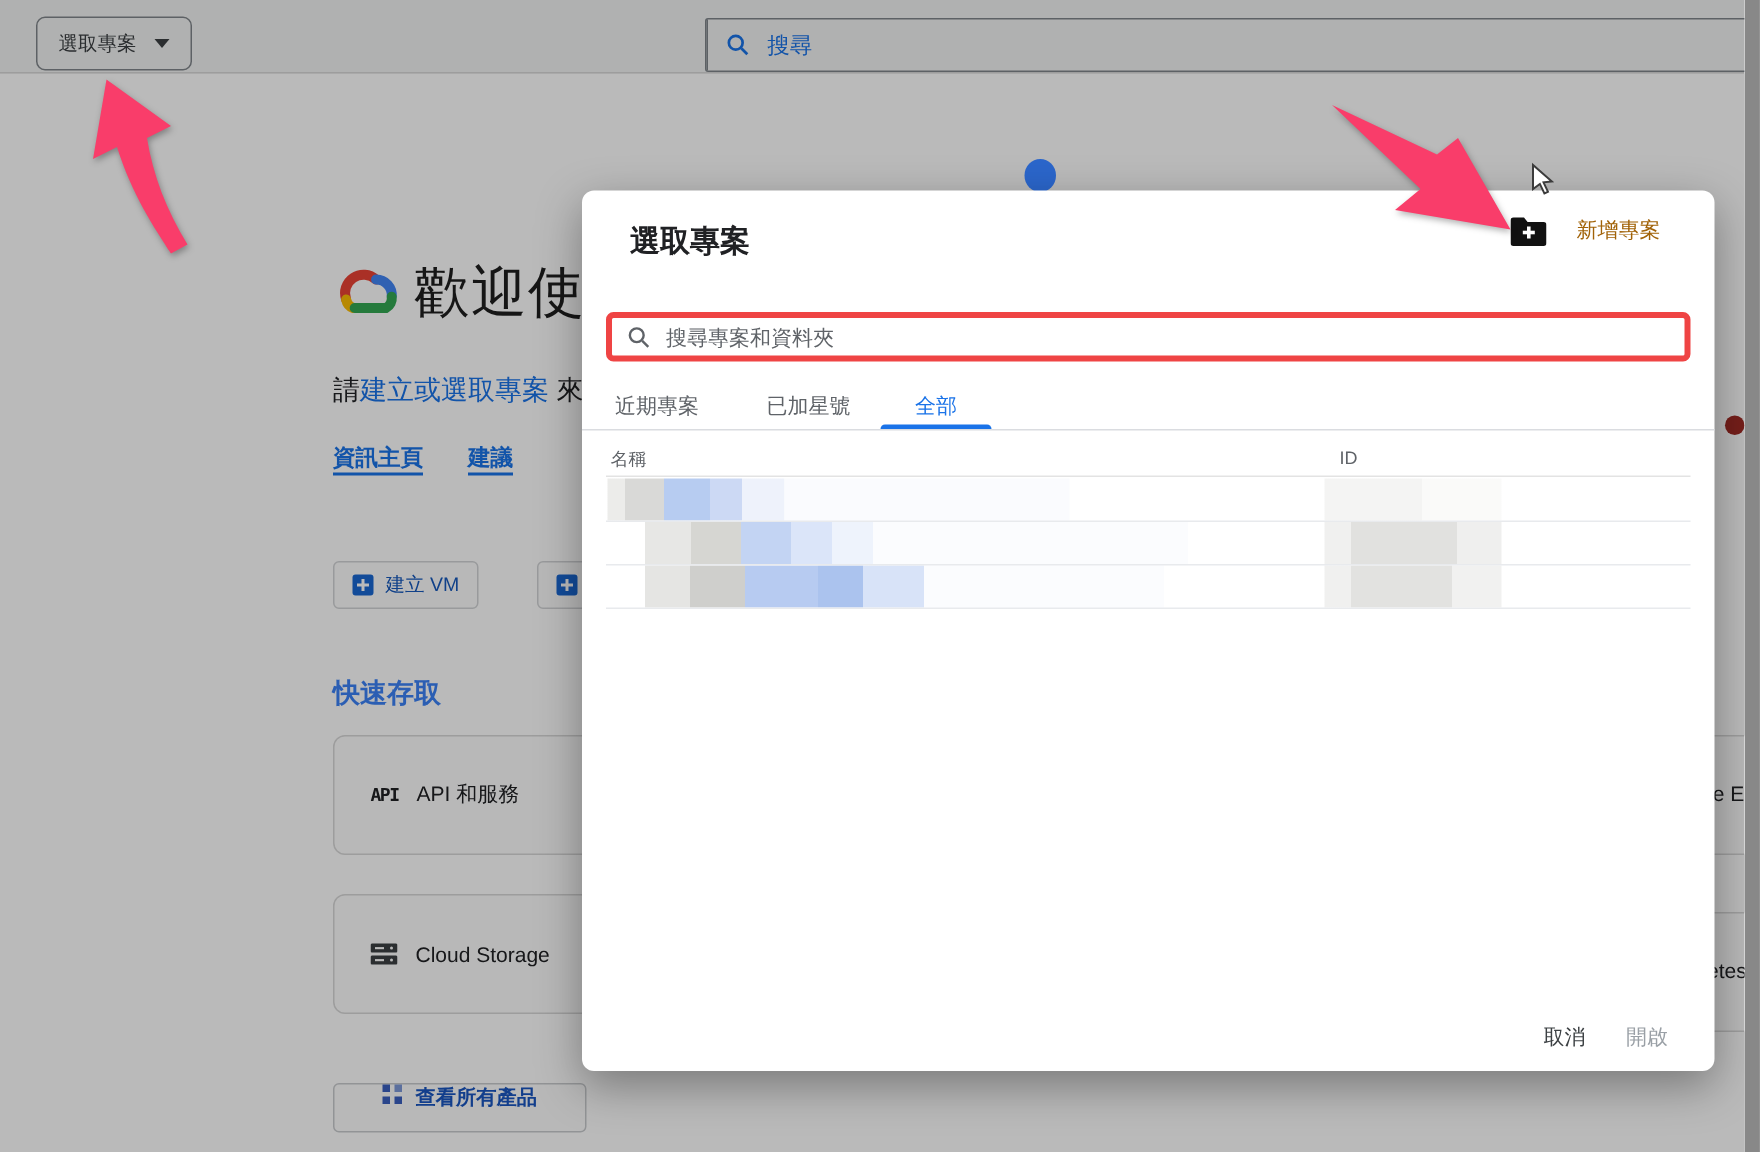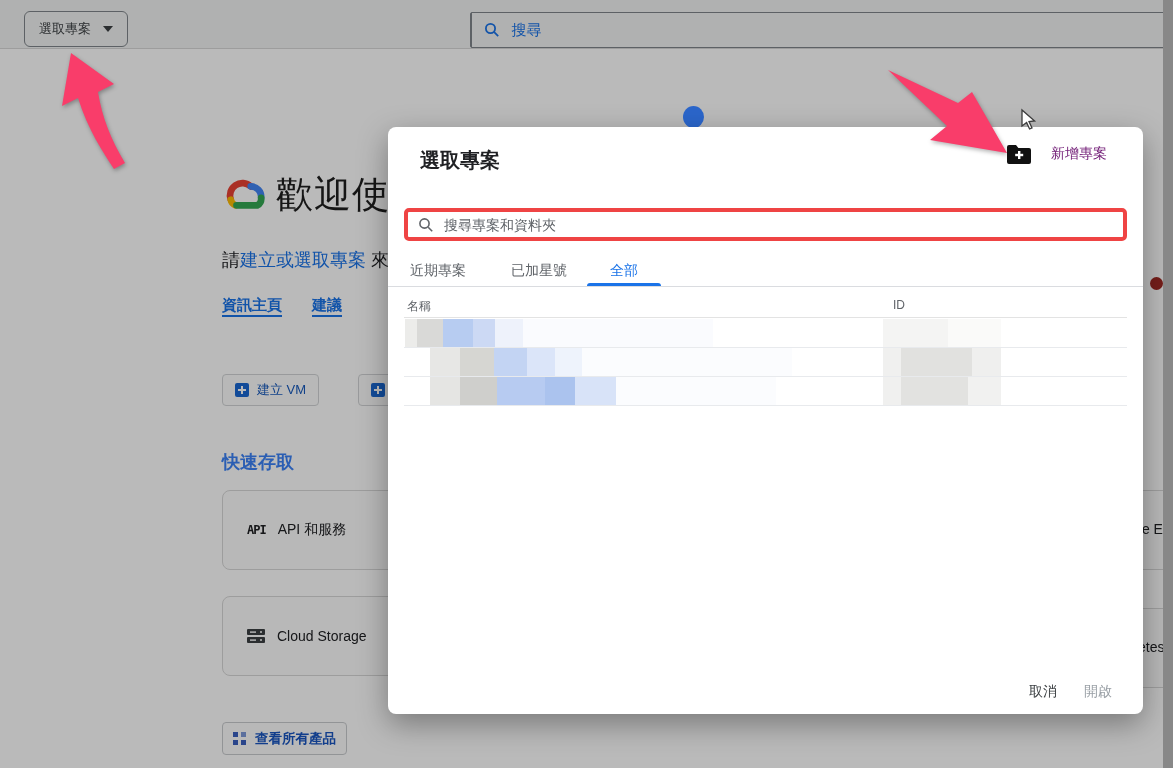--- a/index.html
+++ b/index.html
@@ -32,37 +32,37 @@
   .plus-sq::before,.plus-sq::after{content:"";position:absolute;background:#fff;}
   .plus-sq::before{left:6px;top:3px;width:2px;height:8px;}
   .plus-sq::after{left:3px;top:6px;width:8px;height:2px;}
 
   .qa-title{left:222px;top:450px;font-size:18px;font-weight:700;color:#3b82f6;}
   .card{position:absolute;left:222px;width:620px;height:80px;border:1px solid #d8d8d8;border-radius:8px;background:#fdfdfd;
       display:flex;align-items:center;padding-left:24px;gap:12px;font-size:14px;color:#202124;cursor:pointer;box-sizing:border-box;}
   .api-glyph{font-family:"DejaVu Sans Mono","Liberation Mono",monospace;font-weight:700;font-size:12px;letter-spacing:-1px;color:#202124;}
   .rcard{position:absolute;left:1100px;width:120px;height:80px;border:1px solid #d8d8d8;border-radius:8px;background:#fdfdfd;box-sizing:border-box;}
   .rcard span{position:absolute;left:37px;top:30px;font-size:14px;color:#202124;white-space:nowrap;}
-  .viewall{left:222px;top:722px;height:31px;padding:0 10px;border:1px solid #c9cbce;border-radius:4px;background:#fdfdfd;
-      display:flex;align-items:center;gap:9px;font-size:13.5px;font-weight:700;color:#1a56c0;cursor:pointer;position:absolute;}
+  .viewall{left:222px;top:722px;height:31px;padding:0 32px;border:1px solid #c9cbce;border-radius:4px;background:#fdfdfd;
+      display:flex;gap:9px;font-size:13.5px;font-weight:700;color:#1a56c0;cursor:pointer;position:absolute;}
   .grid-ic{width:13px;height:13px;display:grid;grid-template-columns:5px 5px;grid-template-rows:5px 5px;gap:3px;}
   .grid-ic i{background:#3a5fbf;}
   .grid-ic i:nth-child(2){background:#7d98d8;}
   .red-dot{left:1150px;top:277px;width:13px;height:13px;border-radius:50%;background:#a02a24;}
 
   
   .scrim{position:absolute;inset:0;background:rgba(0,0,0,0.27);z-index:20;}
   .blue-dot{position:absolute;left:683px;top:106px;width:21px;height:22px;border-radius:50%;background:#2b66cb;z-index:25;}
 
   
   .dlg{position:absolute;left:388px;top:127px;width:755px;height:587px;background:#fff;border-radius:8px;
        box-shadow:0 10px 30px rgba(0,0,0,.35);z-index:30;}
   .dlg-title{position:absolute;left:32px;top:20px;font-size:20px;font-weight:700;color:#202124;}
   .new-proj{position:absolute;right:36px;top:17px;display:flex;align-items:center;gap:20px;cursor:pointer;}
-  .new-proj .lbl{font-size:14px;font-weight:500;color:#701a75;}
+  .new-proj .lbl{font-size:14px;font-weight:500;color:#a16207;}
   .dlg-search{position:absolute;left:16px;top:81px;width:723px;height:33px;border:4px solid #ef4444;border-radius:5px;
       display:flex;align-items:center;gap:8px;padding:0 10px;box-sizing:border-box;}
   .dlg-search input{flex:1;border:none;outline:none;font-size:14px;color:#202124;font-family:inherit;background:transparent;}
   .dlg-search input::placeholder{color:#5f6368;opacity:1;}
   .tab{position:absolute;top:135px;font-size:14px;font-weight:500;color:#5f6368;cursor:pointer;}
   .tab.active{color:#1a73e8;}
   .tab1{left:22px}.tab2{left:123px}.tab3{left:222px}
   .tab-underline{position:absolute;left:199px;top:156px;width:74px;height:3px;background:#1a73e8;border-radius:3px 3px 0 0;}
   .tabs-divider{position:absolute;left:0;right:0;top:159px;height:1px;background:#dadce0;}
   .th{position:absolute;top:171px;font-size:12px;font-weight:500;color:#5f6368;}

